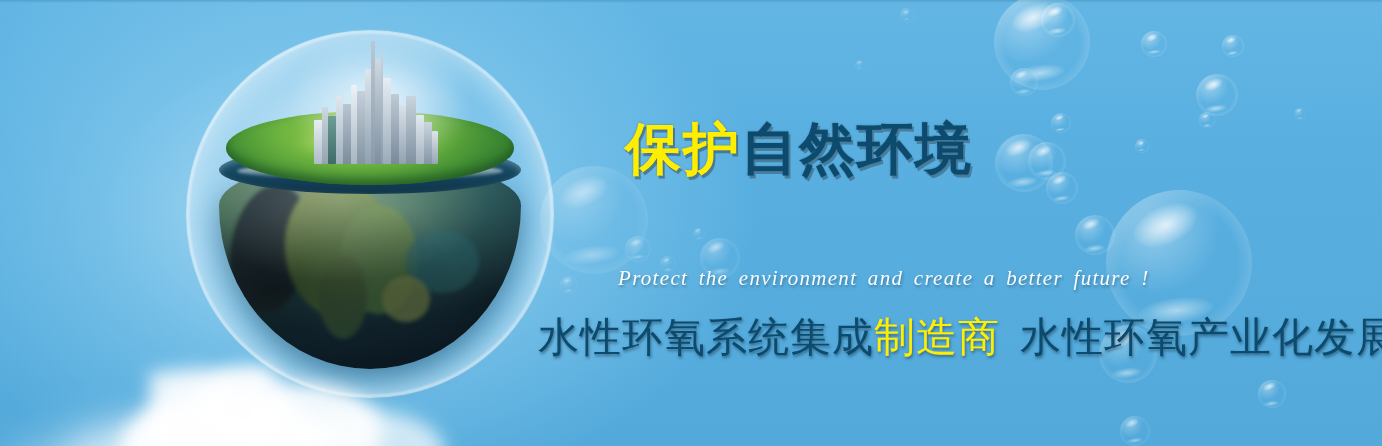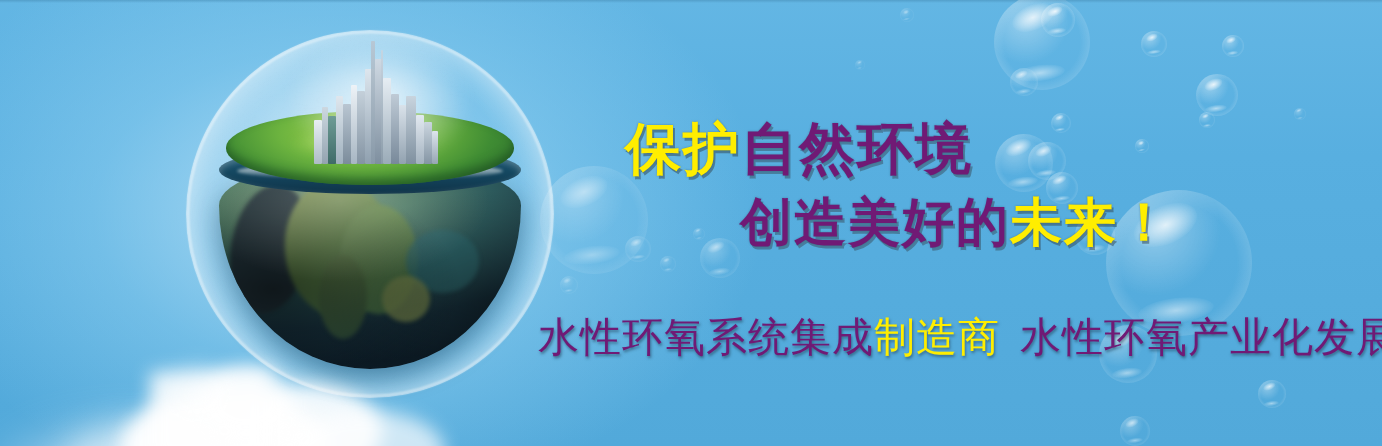--- a/index.html
+++ b/index.html
@@ -154,21 +154,21 @@
     position:absolute;left:625px;top:121px;
     font-size:56px;font-weight:bold;letter-spacing:2px;line-height:1;
     white-space:nowrap;
   }
   .line2{
     position:absolute;left:740px;top:196px;
     font-size:52px;font-weight:bold;letter-spacing:2px;line-height:1;
     white-space:nowrap;
   }
   .hl{color:#ffee00;text-shadow:2px 3px 0 rgba(55,80,95,.55),0 0 2px rgba(40,70,90,.5);}
-  .wt{color:#701a75;text-shadow:2px 3px 0 rgba(55,80,95,.5),0 0 2px rgba(40,70,90,.45);}
+  .wt{color:#0c4a6e;text-shadow:2px 3px 0 rgba(55,80,95,.5),0 0 2px rgba(40,70,90,.45);}
 
   .eng{
     position:absolute;left:618px;top:266px;
     font-family:"Liberation Serif","DejaVu Serif",serif;
     font-style:italic;font-size:21px;color:#ffffff;
     letter-spacing:1.3px;word-spacing:4px;white-space:nowrap;
     text-shadow:1px 2px 3px rgba(40,75,100,.55);
     opacity:.97;
   }
 
@@ -274,23 +274,21 @@
   <div class="bub" style="left:1294px;top:108px;width:12px;height:12px;opacity:.6;"></div>
   <div class="bub" style="left:900px;top:8px;width:14px;height:14px;opacity:.5;"></div>
   <div class="bub" style="left:855px;top:60px;width:10px;height:10px;opacity:.45;"></div>
 
   <div class="copy">
 
     <div class="line1">
       <span class="hl">保护</span><span class="wt">自然环境</span>
     </div>
 
-    <div class="line2">
-      <span class="wt">创造美好的</span><span class="hl">未来！</span>
-    </div>
-
+
+    <div class="eng">Protect  the  environment  and  create  a  better  future !</div>
 
     <div class="line3">
       <span class="wt">水性环氧系统集成</span><span class="hl">制造商</span><span class="gap"></span><span class="wt">水性环氧产业化发展</span>
     </div>
 
   </div>
 </div>
 
 </body></html>

